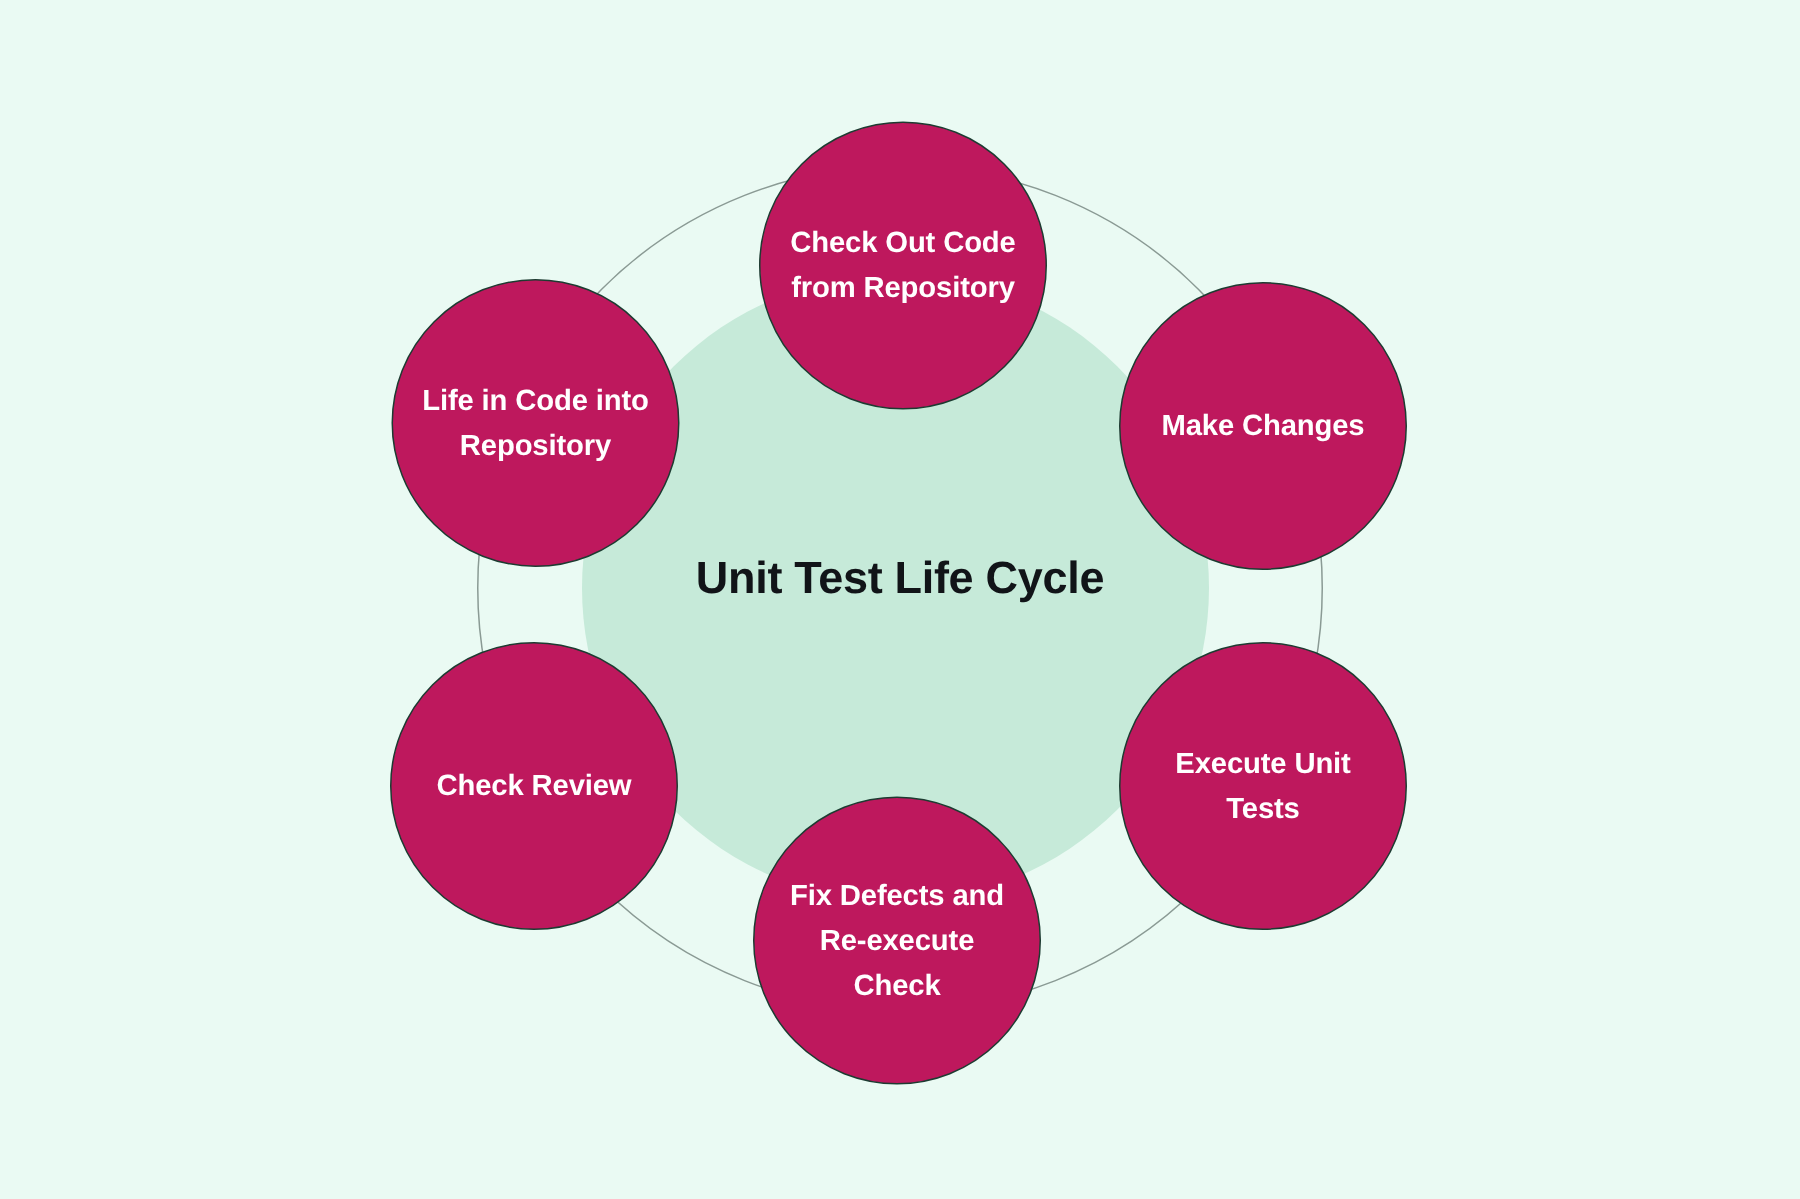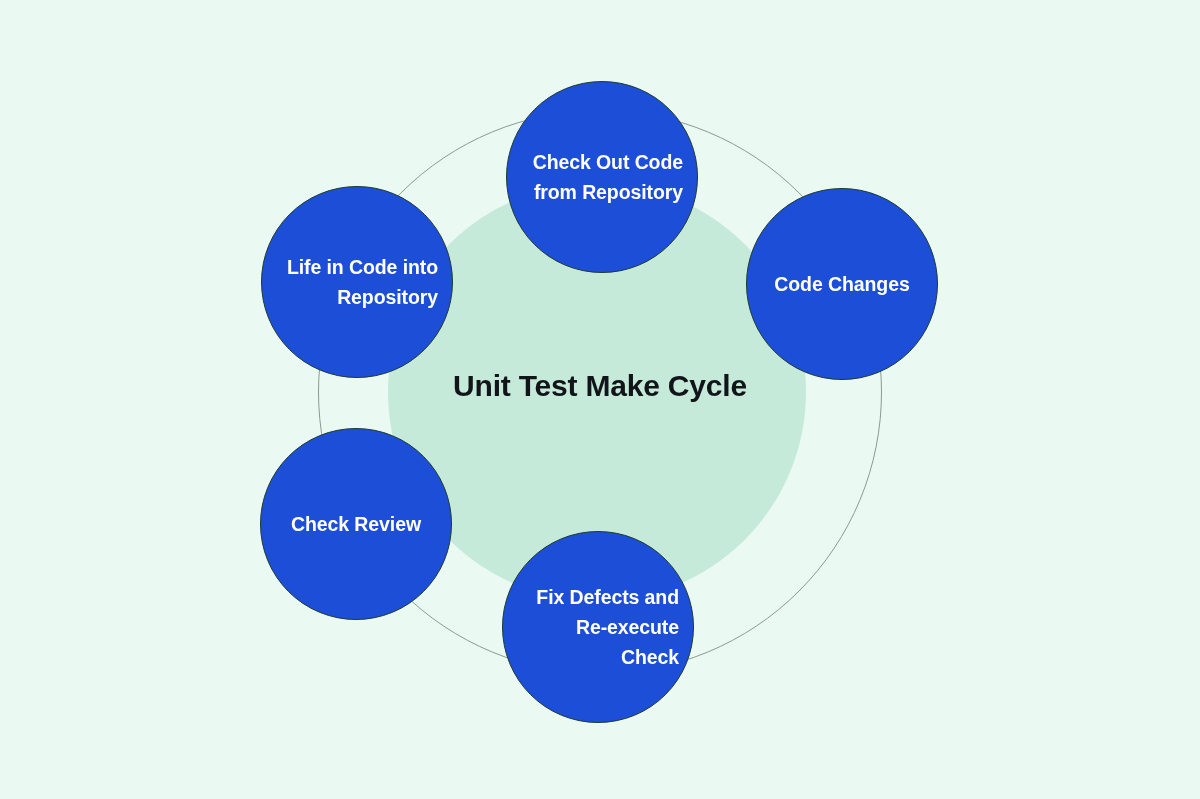--- a/index.html
+++ b/index.html
@@ -58,27 +58,27 @@
     letter-spacing: -0.2px;
     line-height: 1.2;
   }
 
   
   .node {
     position: absolute;
     width: 192px;
     height: 192px;
     border-radius: 50%;
-    background: #1d4ed8;
+    background: #be185d;
     border: 1.6px solid #1d3b31;
     box-sizing: border-box;
     display: flex;
     align-items: center;
     justify-content: center;
-    text-align: right;
+    text-align: center;
   }
   .node-label {
     color: #ffffff;
     font-size: 19.5px;
     font-weight: bold;
     line-height: 1.55;
     padding: 0 14px;
     letter-spacing: -0.1px;
   }
 
@@ -91,30 +91,33 @@
 </style>
 </head>
 <body>
 
 <div id="cycle-canvas">
 
   <div class="guide-ring"></div>
 
   <div class="inner-disc"></div>
 
-  <div class="center-title">Unit Test Make Cycle</div>
+  <div class="center-title">Unit Test Life Cycle</div>
 
   <div class="node node-0">
     <span class="node-label">Check Out Code from Repository</span>
   </div>
 
   <div class="node node-1">
-    <span class="node-label">Code Changes</span>
+    <span class="node-label">Make Changes</span>
   </div>
 
+  <div class="node node-2">
+    <span class="node-label">Execute Unit Tests</span>
+  </div>
 
   <div class="node node-3">
     <span class="node-label">Fix Defects and Re-execute Check</span>
   </div>
 
   <div class="node node-4">
     <span class="node-label">Check Review</span>
   </div>
 
   <div class="node node-5">

